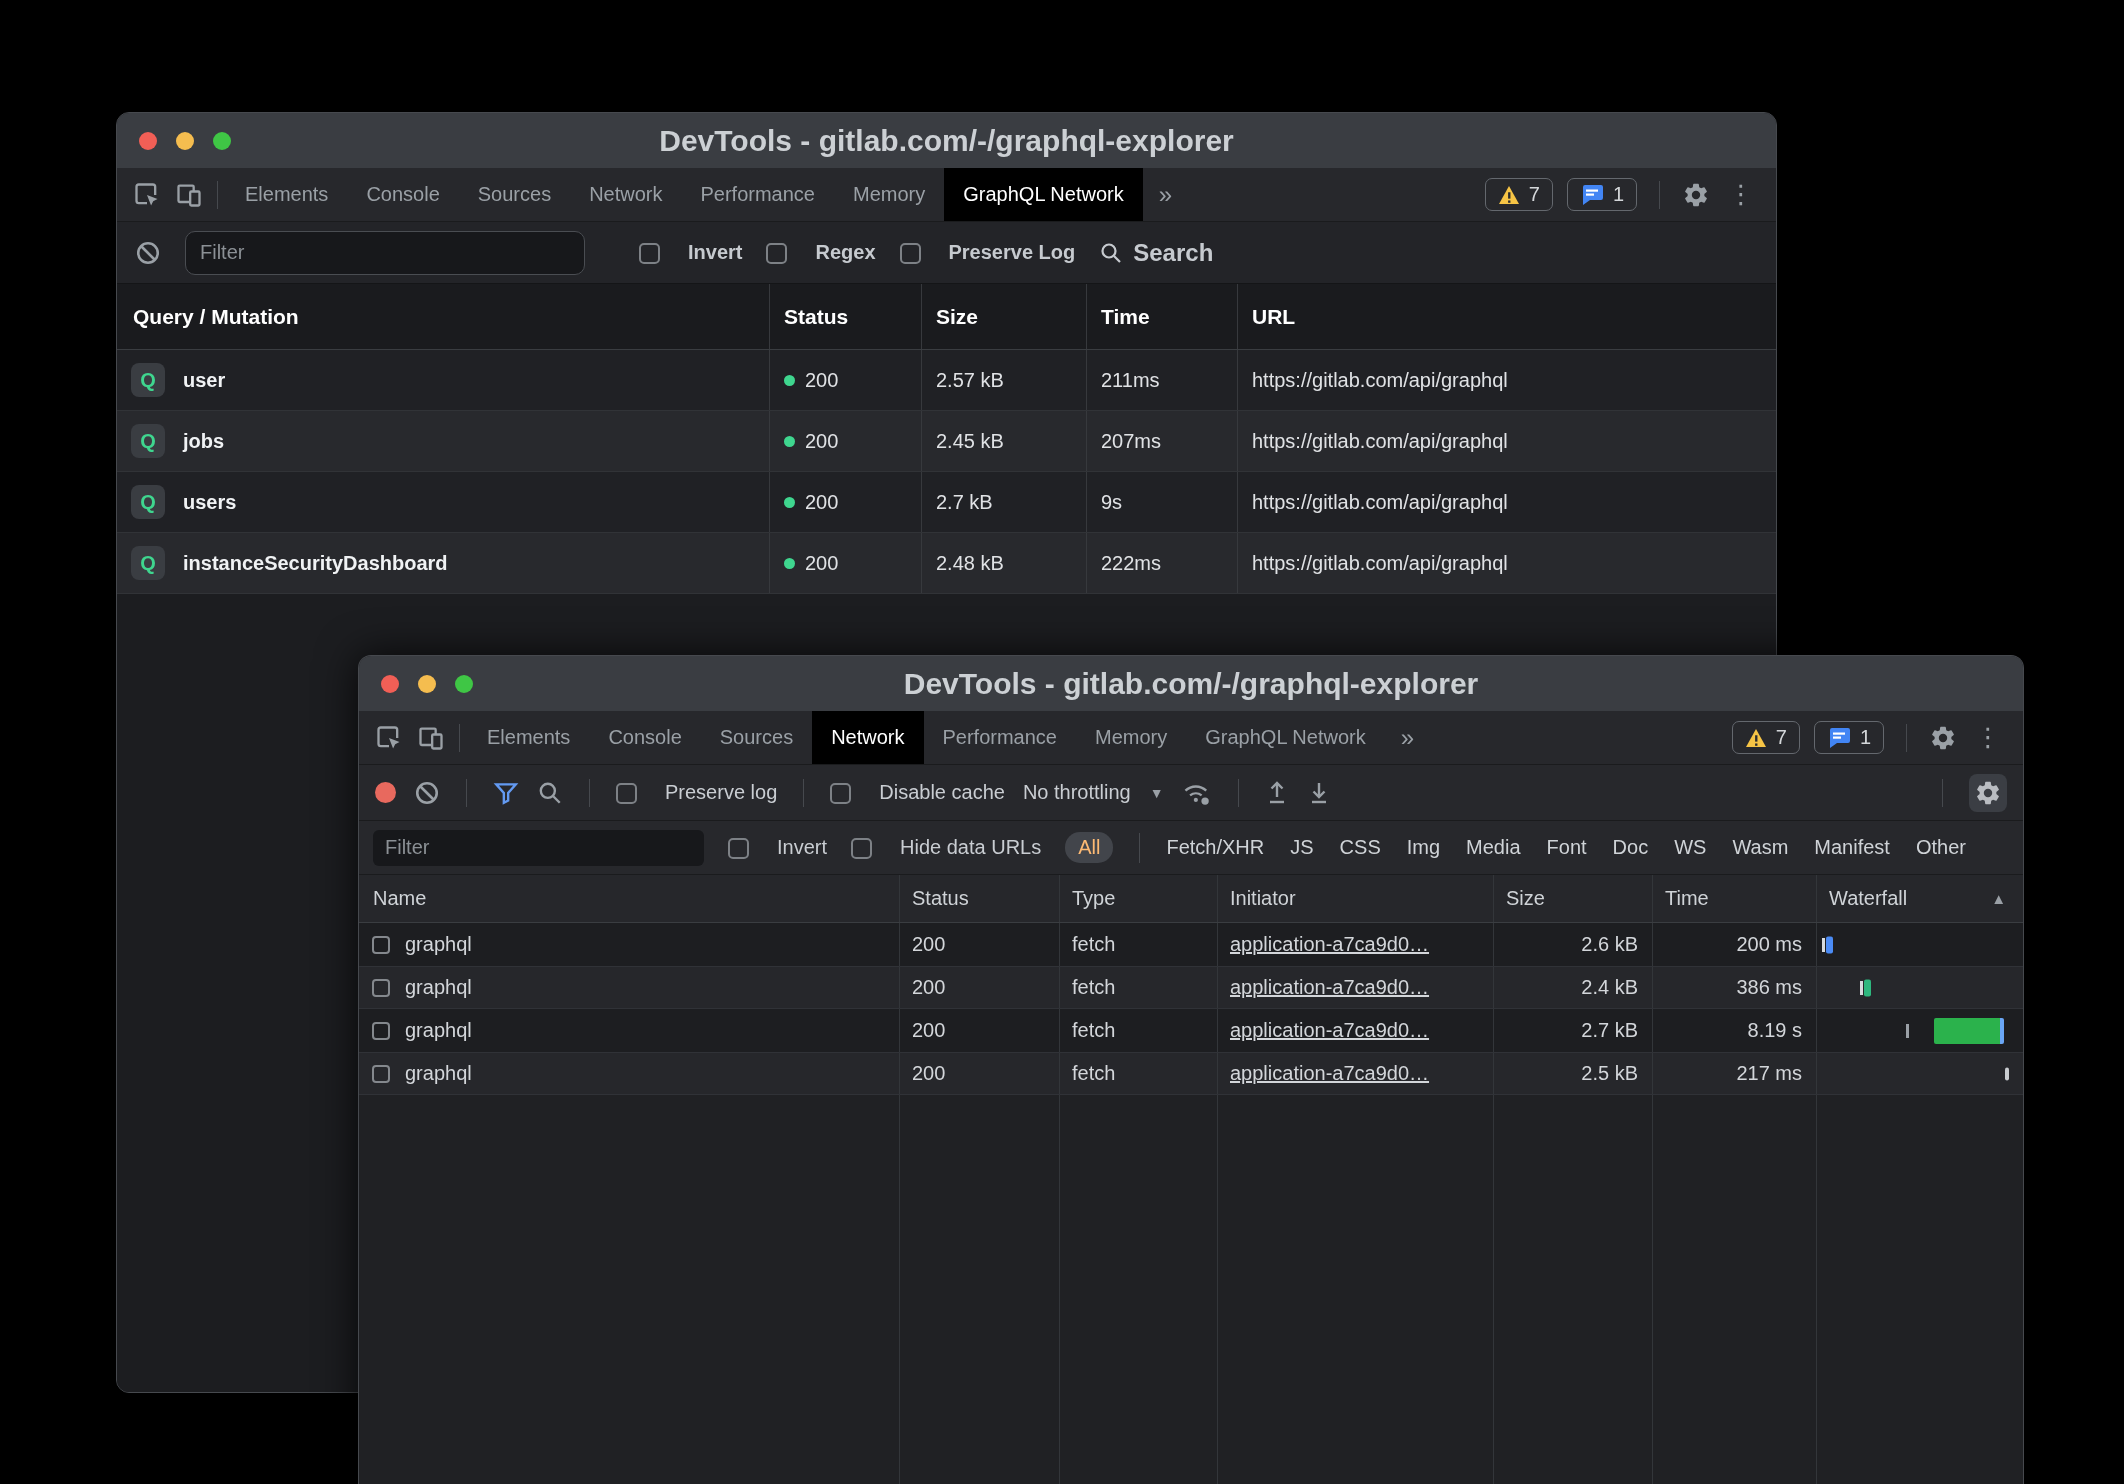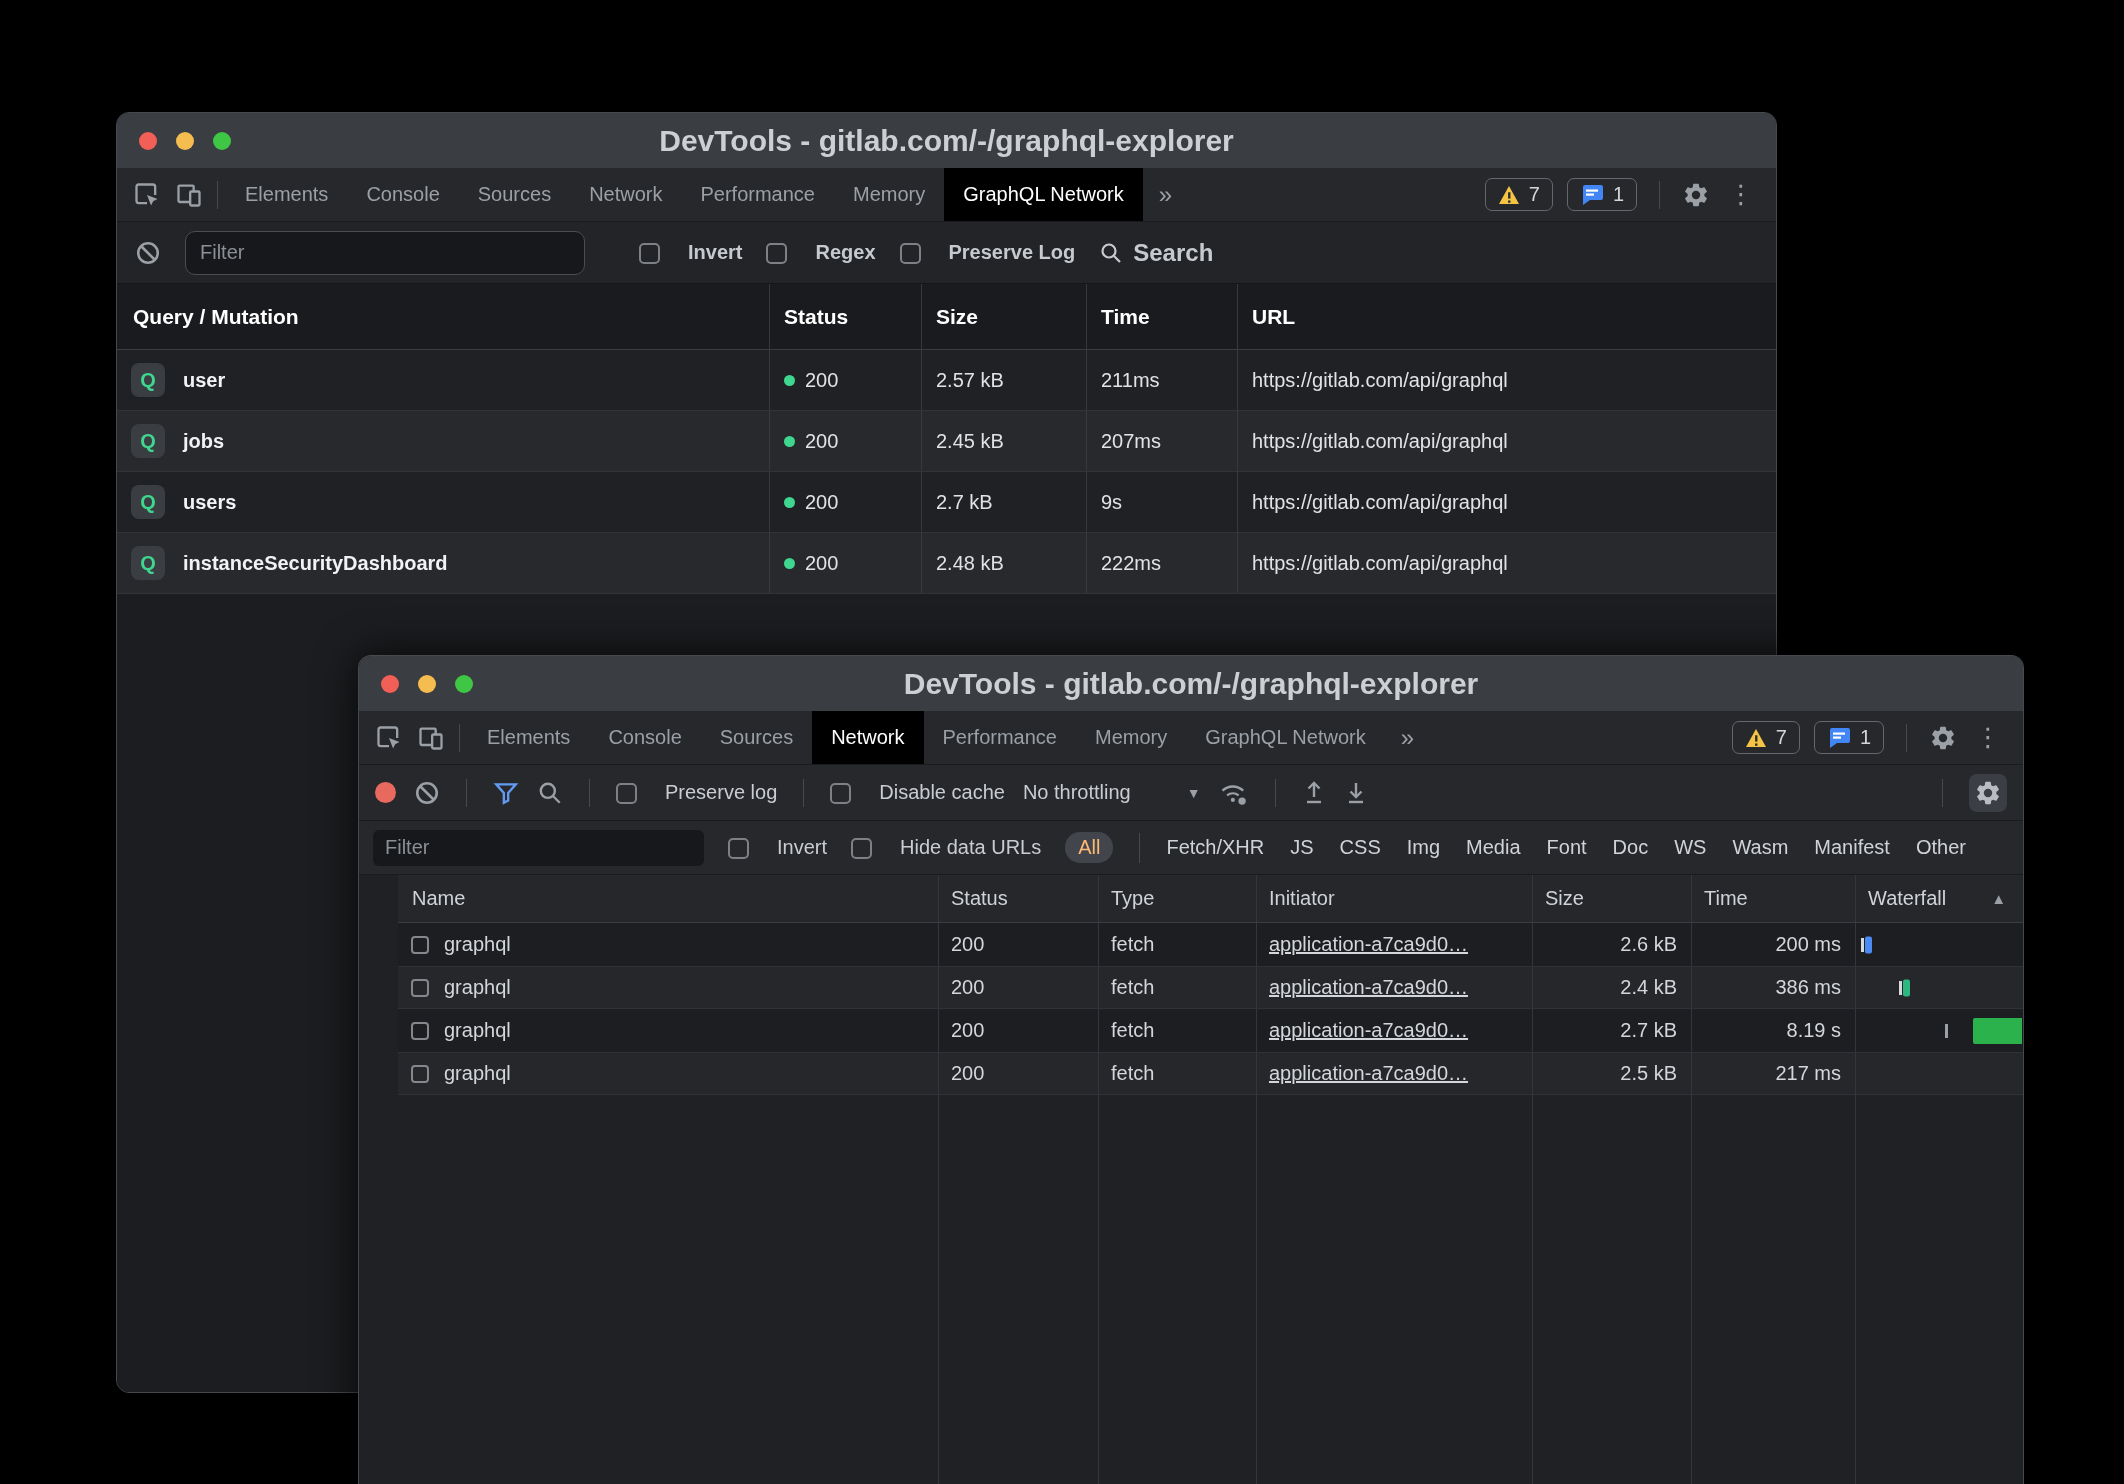--- a/index.html
+++ b/index.html
@@ -61,39 +61,39 @@
   .q-badge { width:34px; height:34px; border-radius:8px; background:#3a3d42; color:#3fd68f;
     font-weight:bold; font-size:20px; display:flex; align-items:center; justify-content:center; flex:0 0 auto; }
   .gql-name { margin-left:18px; font-weight:bold; color:#f0f2f4; }
   .status-dot { width:11px; height:11px; border-radius:50%; background:#3fd68f; margin-right:10px; flex:0 0 auto; }
   .gql-rest { flex:1 1 auto; background:#1c1d20; }
 
   
   .net-toolbar { height:56px; background:#27282c; display:flex; align-items:center; gap:18px;
     padding:0 16px; flex:0 0 auto; border-bottom:1px solid #1a1b1d; }
   .record-dot { width:21px; height:21px; border-radius:50%; background:#e8695e; flex:0 0 auto; }
-  .throttle { display:flex; align-items:center; gap:56px; font-size:20px; color:#c9cdd2; }
+  .throttle { display:flex; align-items:center; gap:19px; font-size:20px; color:#c9cdd2; }
   .caret { font-size:14px; color:#9aa0a6; }
   .spacer { flex:1 1 auto; }
   .gear-active { background:#3b3e44; border-radius:8px; padding:5px; }
 
   .net-filter-row { height:54px; background:#27282c; display:flex; align-items:center; gap:24px;
     padding:0 14px; flex:0 0 auto; border-bottom:1px solid #1a1b1d; }
   .net-filter-input { width:331px; height:36px; background:#17181b; border:none; border-radius:6px;
     color:#e8eaed; font-size:20px; padding:0 12px; outline:none; }
   .net-filter-input::placeholder { color:#8b9095; }
   .chips { display:flex; align-items:center; gap:26px; font-size:20px; color:#cfd3d7; }
   .chip { cursor:default; }
   .chip.selected { background:#42454b; color:#fdba74; border-radius:15px; padding:4px 13px; }
   .chip-sep { width:1px; height:30px; background:#46494e; }
 
   .net-cb-row { height:52px; background:#27282c; display:flex; align-items:center; gap:30px;
     padding:0 18px; flex:0 0 auto; border-bottom:1px solid #1a1b1d; }
 
-  .net-table { display:flex; flex-direction:column; flex:1 1 auto;margin-left:39px; }
+  .net-table { display:flex; flex-direction:column; flex:1 1 auto; }
   .net-grid { display:grid; grid-template-columns:541px 160px 158px 276px 159px 164px 1fr; }
   .net-head { height:48px; background:#26272b; border-bottom:1px solid #3a3d41; }
   .net-head .ncell { display:flex; align-items:center; font-size:20px; color:#cfd3d7; }
   .ncell { padding-left:12px; border-right:1px solid #33363a; overflow:hidden; white-space:nowrap; }
   .ncell:last-child { border-right:1px solid transparent; }
   .net-row { height:43px; }
   .net-row .ncell { display:flex; align-items:center; font-size:20px; color:#d3d6da; }
   .net-row.r-odd { background:#1d1e21; }
   .net-row.r-even { background:#26272b; border-top:1px solid #303237; border-bottom:1px solid #303237; }
   .net-name { margin-left:15px; }

